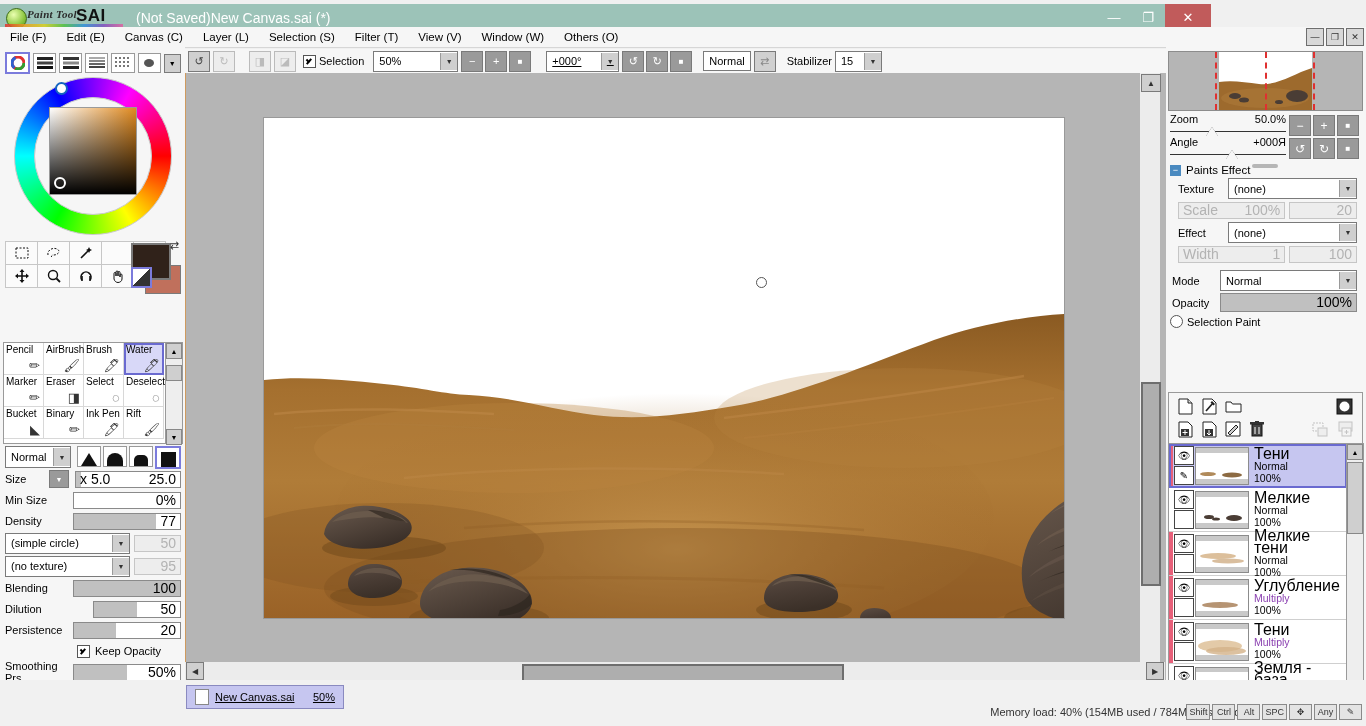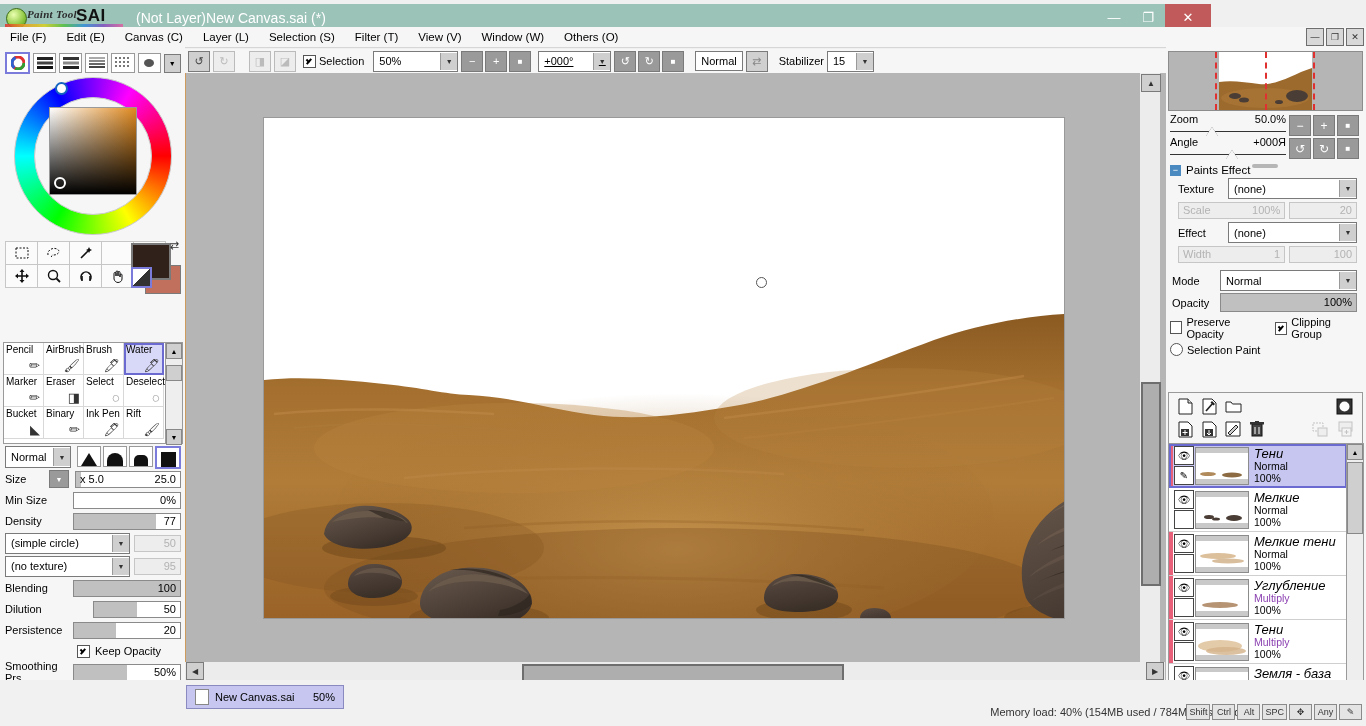--- a/index.html
+++ b/index.html
@@ -107,21 +107,21 @@
     border:1px solid #9a9a9a;}
   .bsb{width:14px;height:14px;background:#cfcfcf;border:1px solid #888;display:flex;
     align-items:center;justify-content:center;font-size:7px;}
 
   
   .bsets{position:absolute;left:0;top:400px;width:185px;}
   .row{display:flex;align-items:center;height:18px;margin:0 4px 3px 5px;}
   .row .lab{width:80px;font-size:11px;}
   .slider{flex:1;height:15px;border:1px solid #8a8a8a;background:#fff;position:relative;}
   .slider .fill{position:absolute;left:0;top:0;bottom:0;background:#c0c0c0;}
-  .slider .val{position:absolute;right:4px;top:0;line-height:15px;font-size:11px;}
+  .slider .val{position:absolute;right:4px;top:0;line-height:15px;font-size:14px;}
   .slider .val.l{left:4px;right:auto;}
   .slider.dis{background:#ededed;border-color:#c6c6c6;}
   .slider.dis .val{color:#b3b3b3;}
   .shapebtns{display:flex;gap:2px;}
   .shp{width:22px;height:19px;border:1px solid #9a9a9a;background:#fff;
     display:flex;align-items:flex-end;justify-content:center;}
   .shp.sel{border:2px solid #7b7bdc;}
   .shp i{display:block;width:0;height:0;border-left:8px solid transparent;
     border-right:8px solid transparent;border-bottom:13px solid #111;}
   .shp.s2 i{border-radius:50% 50% 0 0;width:16px;height:13px;border:0;background:#111;
@@ -193,32 +193,32 @@
   .layer .mark{width:4px;background:#e8607a;}
   .layer .mark.none{background:transparent;}
   .toggles{width:22px;display:flex;flex-direction:column;align-items:center;
     justify-content:center;gap:1px;padding:2px 0;}
   .tg{width:18px;height:17px;border:1px solid #444;background:#fff;
     display:flex;align-items:center;justify-content:center;font-size:10px;}
   .tg.blank{font-size:0;}
   .lthumb{width:52px;height:36px;align-self:center;border:1px solid #8c8c8c;background:#b8b8b8;
     overflow:hidden;position:relative;}
   .linfo{flex:1;padding-left:5px;display:flex;flex-direction:column;justify-content:center;line-height:12px;}
-  .lname{font-size:13px;font-style:italic;}
+  .lname{font-size:16px;}
   .lmode{font-size:10.5px;}
   .lmode.mult{color:#8a3fb0;}
   .lop{font-size:10.5px;}
   .lvscroll{position:absolute;left:180px;top:396px;width:16px;height:265px;background:#eee;
     border:1px solid #9a9a9a;}
   .lhscroll{position:absolute;left:2px;top:662px;width:194px;height:14px;background:#eee;
     border:1px solid #9a9a9a;}
 
   
   .statusbar{position:absolute;left:0;top:680px;width:1366px;height:46px;background:#f1f1f1;}
-  .tabstrip{position:absolute;left:186px;top:5px;height:17px;display:flex;}
+  .tabstrip{position:absolute;left:186px;top:5px;height:17px;display:flex;text-decoration:underline;}
   .doctab{display:flex;align-items:center;gap:6px;background:#c6c6f0;border:1px solid #8a8ac0;
     padding:0 8px;height:22px;font-size:11px;min-width:140px;}
   .docicon{width:12px;height:14px;background:#fff;border:1px solid #888;}
   .doczoom{margin-left:auto;font-size:11px;}
   .meminfo{position:absolute;right:122px;top:26px;font-size:11px;color:#333;}
   .modkeys{position:absolute;right:4px;top:24px;display:flex;gap:2px;}
   .mk{height:14px;min-width:17px;padding:0 2px;border:1px solid #8a8a8a;background:#e4e4e4;
     font-size:9px;display:flex;align-items:center;justify-content:center;color:#333;}
 </style>
 </head>
@@ -226,21 +226,21 @@
 
 <div class="app">
 
   <div class="titlebar">
     <div class="logo">
       <div class="logo-circle"></div>
       <div class="logo-pt">Paint Tool</div>
       <div class="logo-sai">SAI</div>
       <div class="logo-rainbow"></div>
     </div>
-    <div class="title-text">(Not Layer)New Canvas.sai (*)</div>
+    <div class="title-text">(Not Saved)New Canvas.sai (*)</div>
     <div class="wbtns">
       <div class="wbtn">—</div>
       <div class="wbtn">❐</div>
       <div class="wbtn close">✕</div>
     </div>
   </div>
 
   <div class="menubar">
     <div class="menu-item">File (F)</div>
     <div class="menu-item">Edit (E)</div>
@@ -270,21 +270,21 @@
     </div>
     <div class="combo" style="width:78px;margin-left:6px;">
       <span>50%</span>
       <span class="arrow">▼</span>
     </div>
     <div class="grp">
       <div class="sqbtn" style="background:#9a9a9a;color:#fff">−</div>
       <div class="sqbtn" style="background:#9a9a9a;color:#fff">+</div>
       <div class="sqbtn" style="background:#9a9a9a;color:#fff;font-size:8px">■</div>
     </div>
-    <div class="combo" style="width:66px;margin-left:4px;text-decoration:underline;">
+    <div class="combo" style="width:66px;margin-left:12px;text-decoration:underline;">
       <span>+000°</span>
       <span class="arrow">▼</span>
     </div>
     <div class="grp">
       <div class="sqbtn" style="background:#9a9a9a;color:#fff">↺</div>
       <div class="sqbtn" style="background:#9a9a9a;color:#fff">↻</div>
       <div class="sqbtn" style="background:#9a9a9a;color:#fff;font-size:8px">■</div>
     </div>
     <div class="numbox" style="margin-left:8px;">Normal</div>
     <div class="sqbtn" style="color:#888">⇄</div>
@@ -839,30 +839,20 @@
           <span class="arrow">▼</span>
         </div>
       </div>
       <div class="prow">
         <div class="plab" style="padding-left:0;width:48px">Opacity</div>
         <div class="slider" style="flex:1;height:17px">
           <div class="fill" style="width:100%"></div>
           <span class="val" style="line-height:17px">100%</span>
         </div>
       </div>
-      <div style="display:flex;align-items:center;margin-left:2px;margin-top:3px">
-        <div class="chkline" style="margin:0">
-          <span class="chkbox"></span>
-          <span>Preserve Opacity</span>
-        </div>
-        <div class="chkline" style="margin-left:8px">
-          <span class="chkbox on"></span>
-          <span>Clipping Group</span>
-        </div>
-      </div>
       <div class="chkline" style="margin-top:3px;margin-left:2px">
         <span class="radio"></span>
         <span>Selection Paint</span>
       </div>
     </div>
 
     <div class="layertools">
       <div class="ltrow">
         <div class="lt">
           <svg width="15" height="17" viewBox="0 0 15 17">

